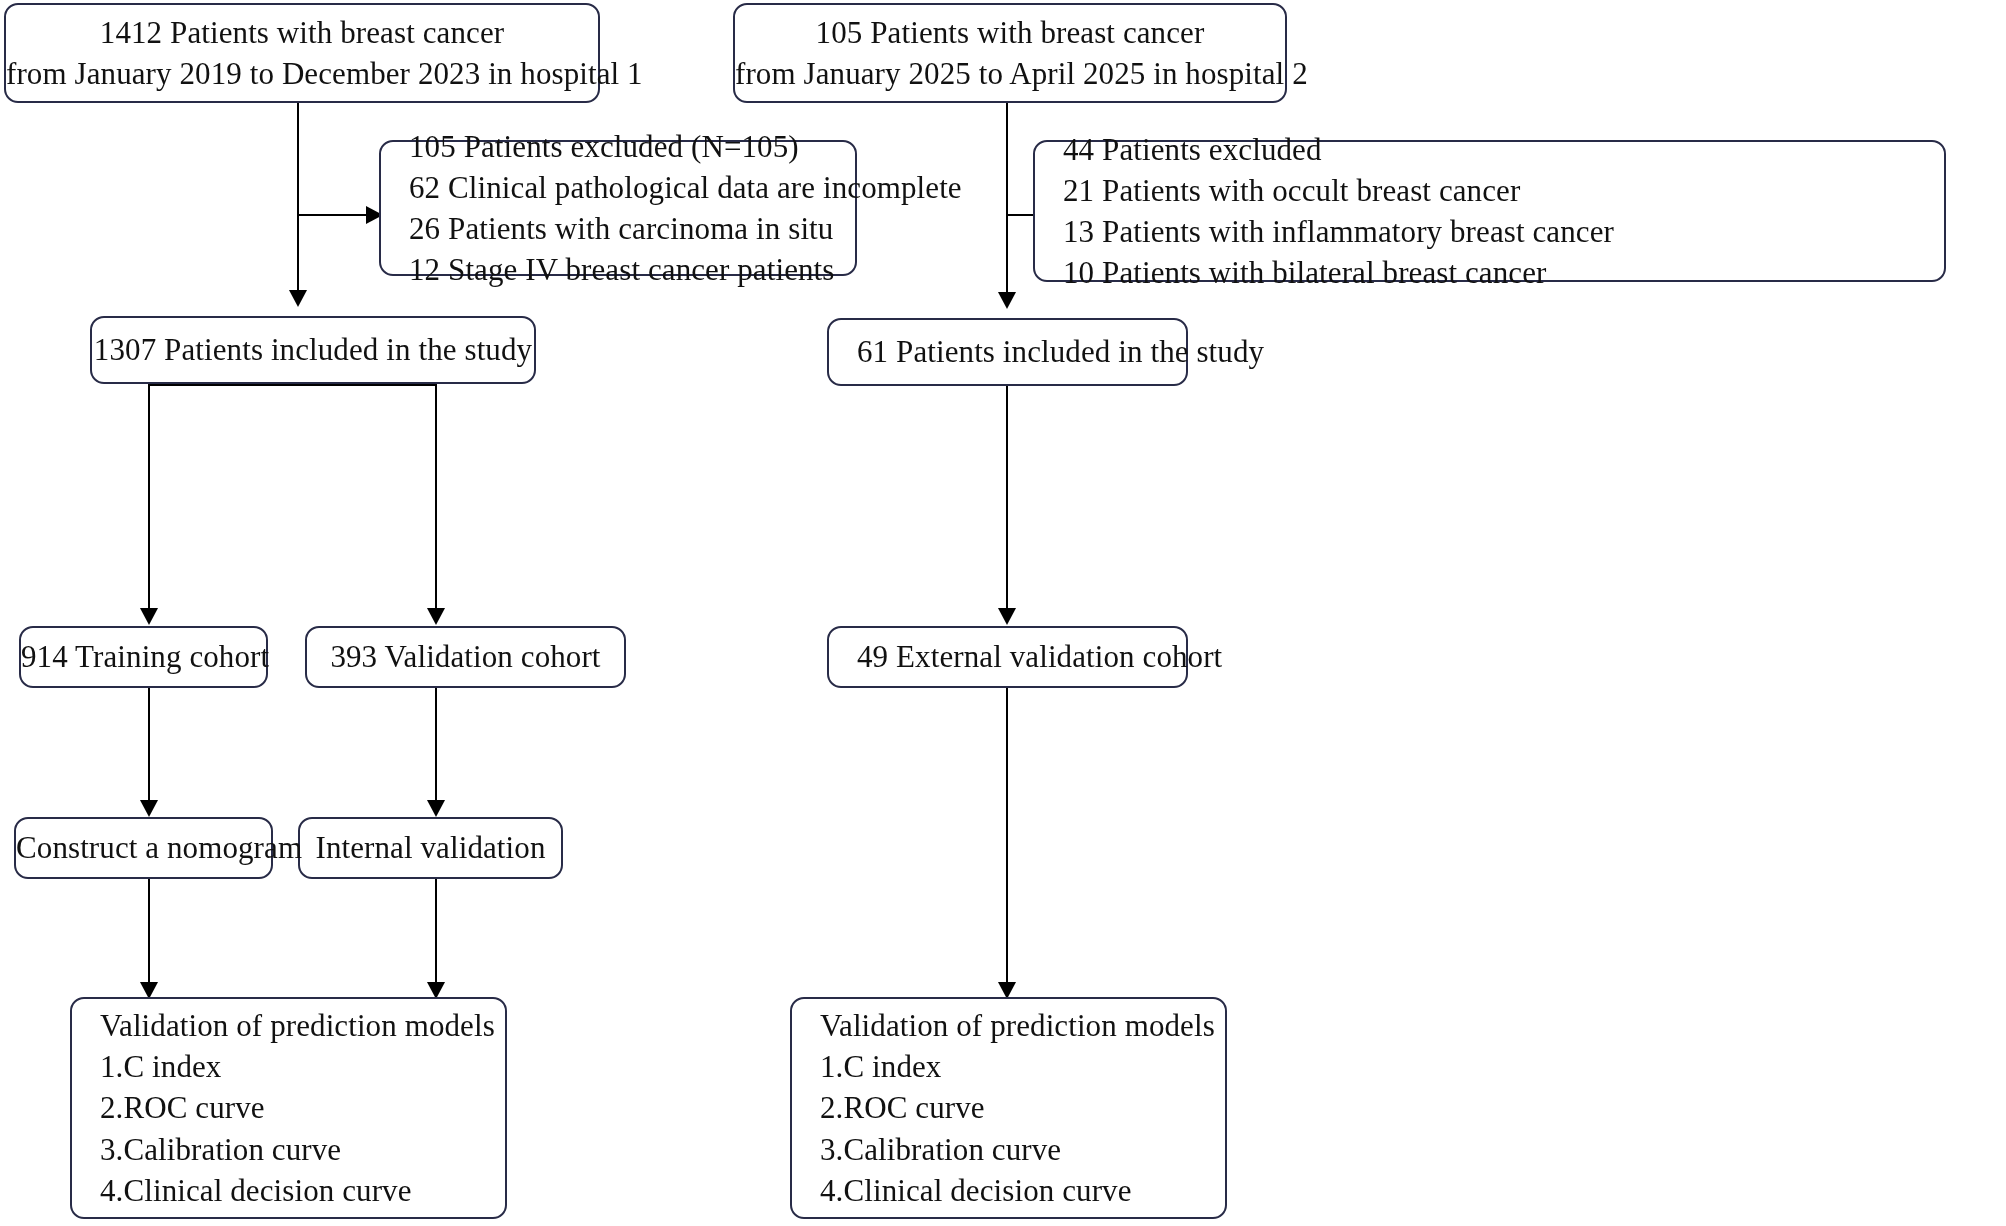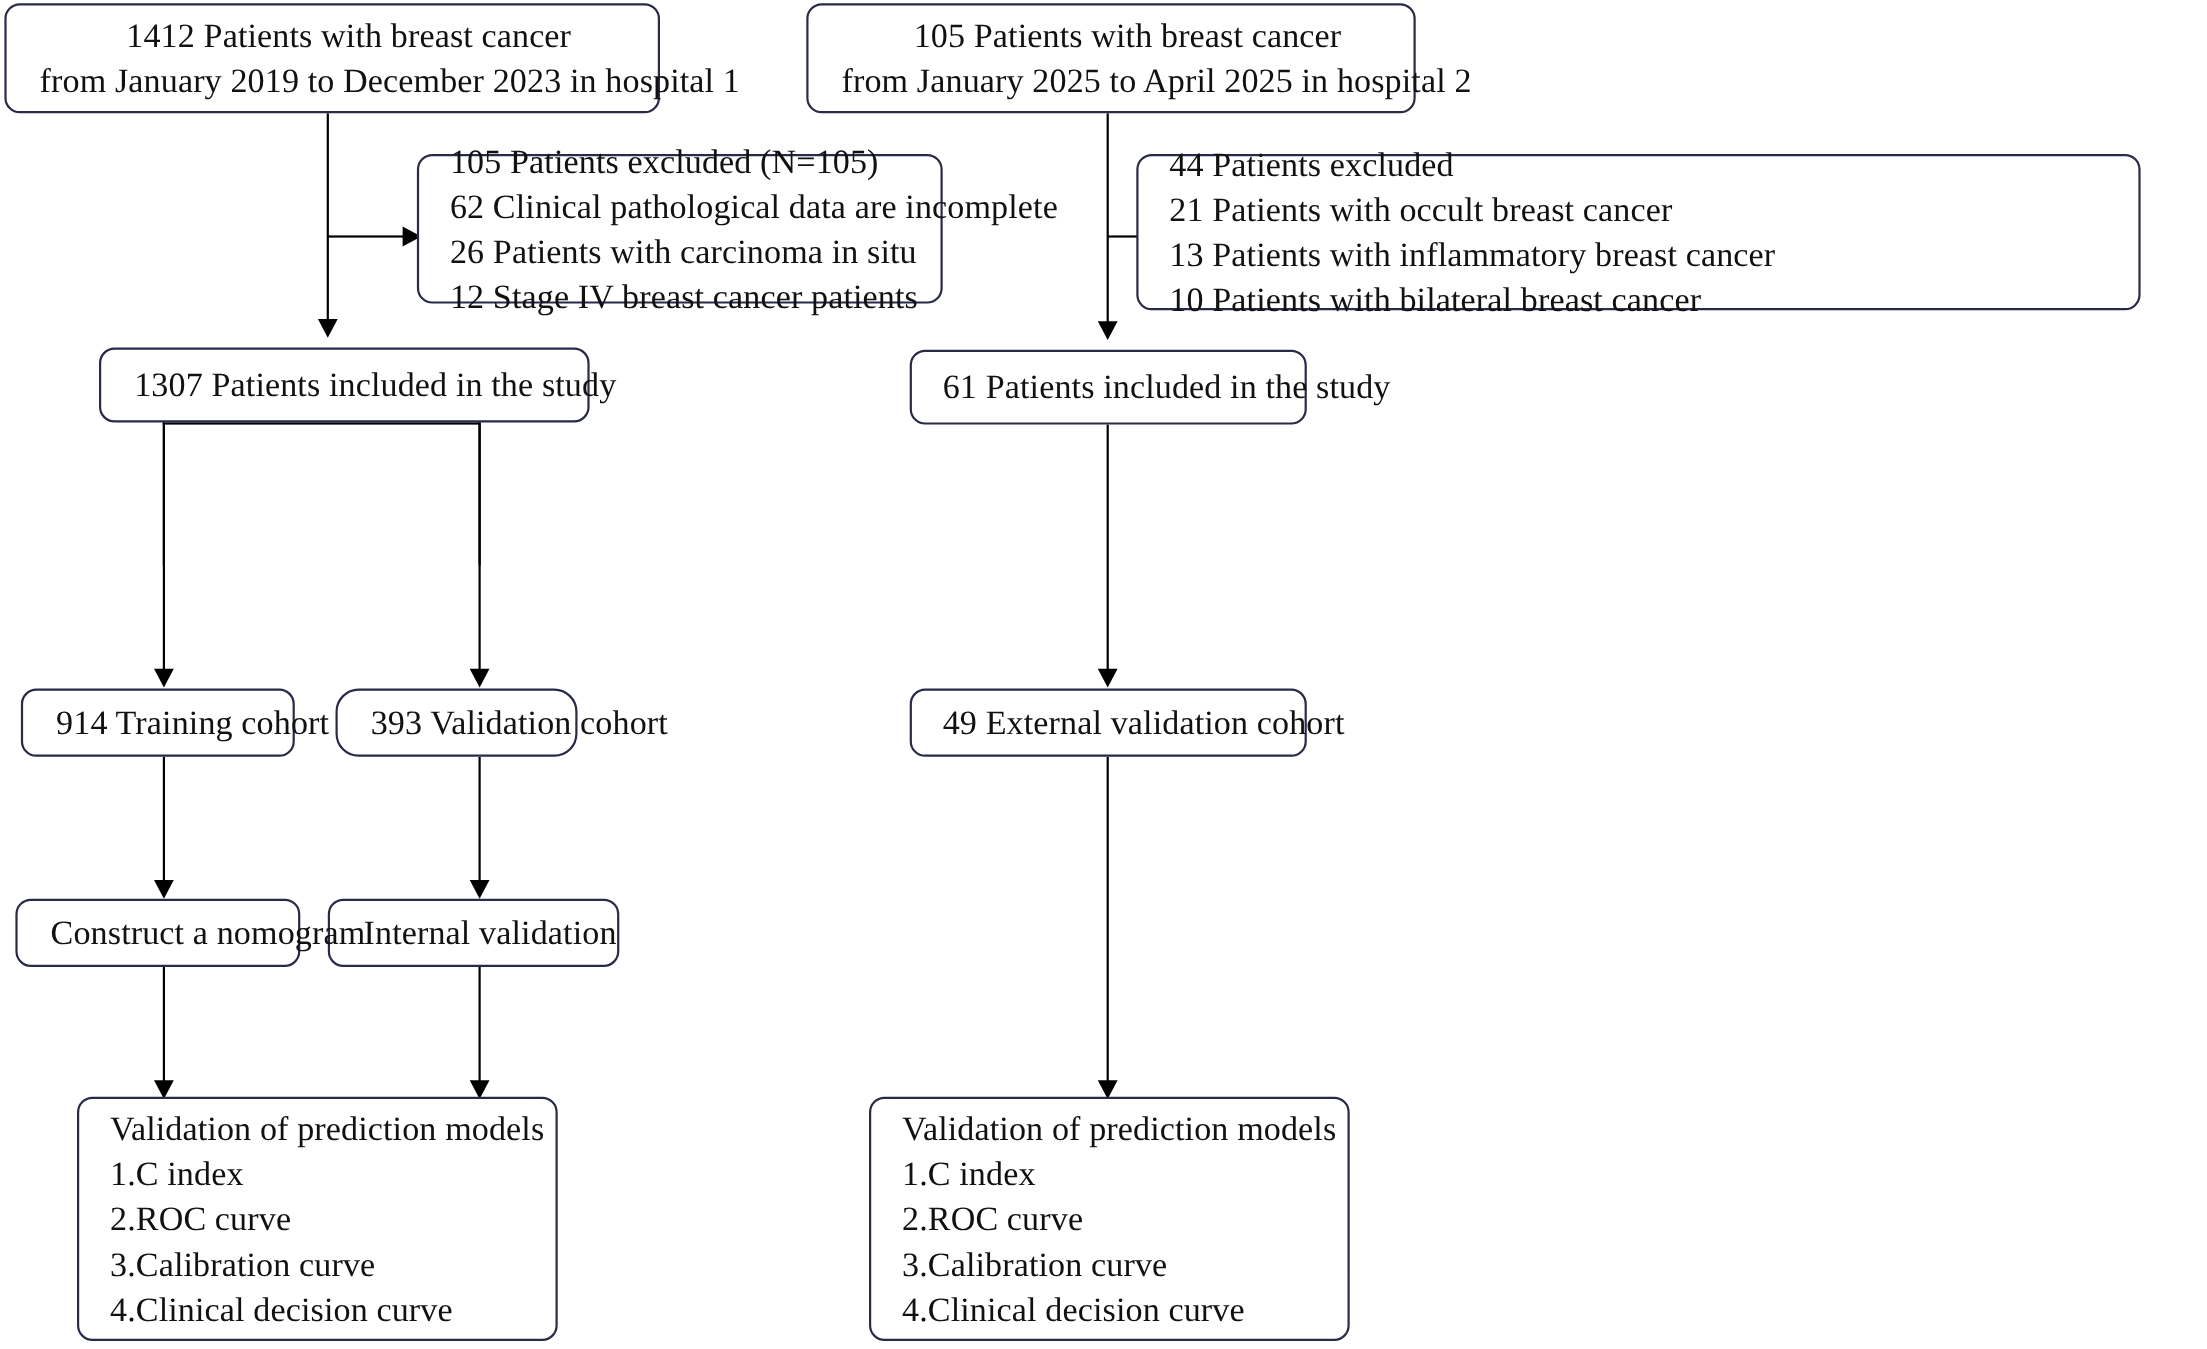--- a/index.html
+++ b/index.html
@@ -23,21 +23,20 @@
     background: #ffffff;
     color: #111111;
     display: flex;
     flex-direction: column;
     justify-content: center;
     z-index: 2;
   }
   .node.center {
     align-items: center;
     text-align: center;
-    padding-left: 30px;
   }
   .node.left {
     align-items: flex-start;
     text-align: left;
   }
   .node.left .lines {
     padding-left: 14px;
   }
   .lines {
     position: relative;
@@ -121,21 +120,21 @@
 
   <div class="conn vline" style="left:148px; top:384px; height:226px;"></div>
   <div class="conn vline" style="left:435px; top:384px; height:226px;"></div>
 
   <div class="node center" style="left:19px; top:626px; width:249px; height:62px;">
     <div class="lines">
       <span class="txt">914 Training cohort</span>
     </div>
   </div>
 
-  <div class="node center" style="left:305px; top:626px; width:220px; height:62px;border-radius:21px;">
+  <div class="node center" style="left:305px; top:626px; width:321px; height:62px;">
     <div class="lines">
       <span class="txt">393 Validation cohort</span>
     </div>
   </div>
 
   <div class="conn vline" style="left:148px; top:688px; height:117px;"></div>
   <div class="arrow-down" style="left:140px; top:800px;"></div>
 
   <div class="conn vline" style="left:435px; top:688px; height:117px;"></div>
   <div class="arrow-down" style="left:427px; top:800px;"></div>

